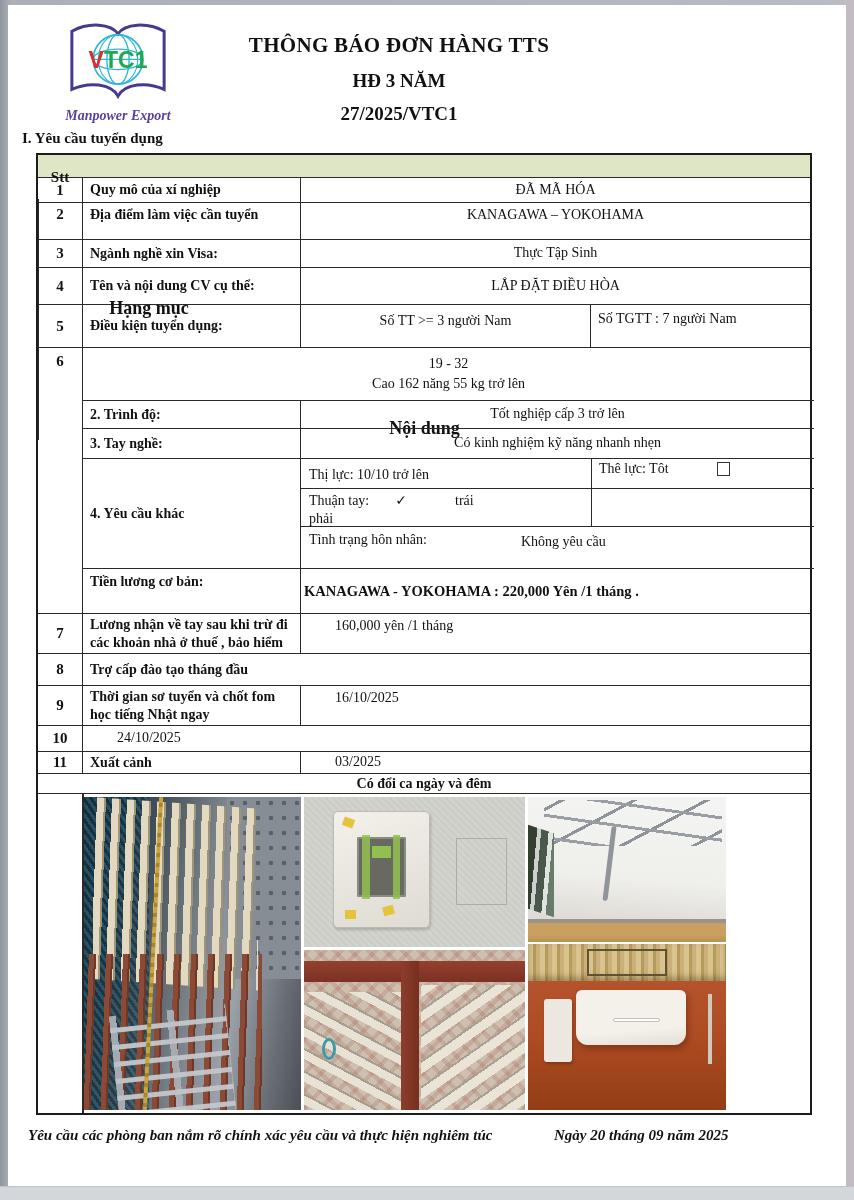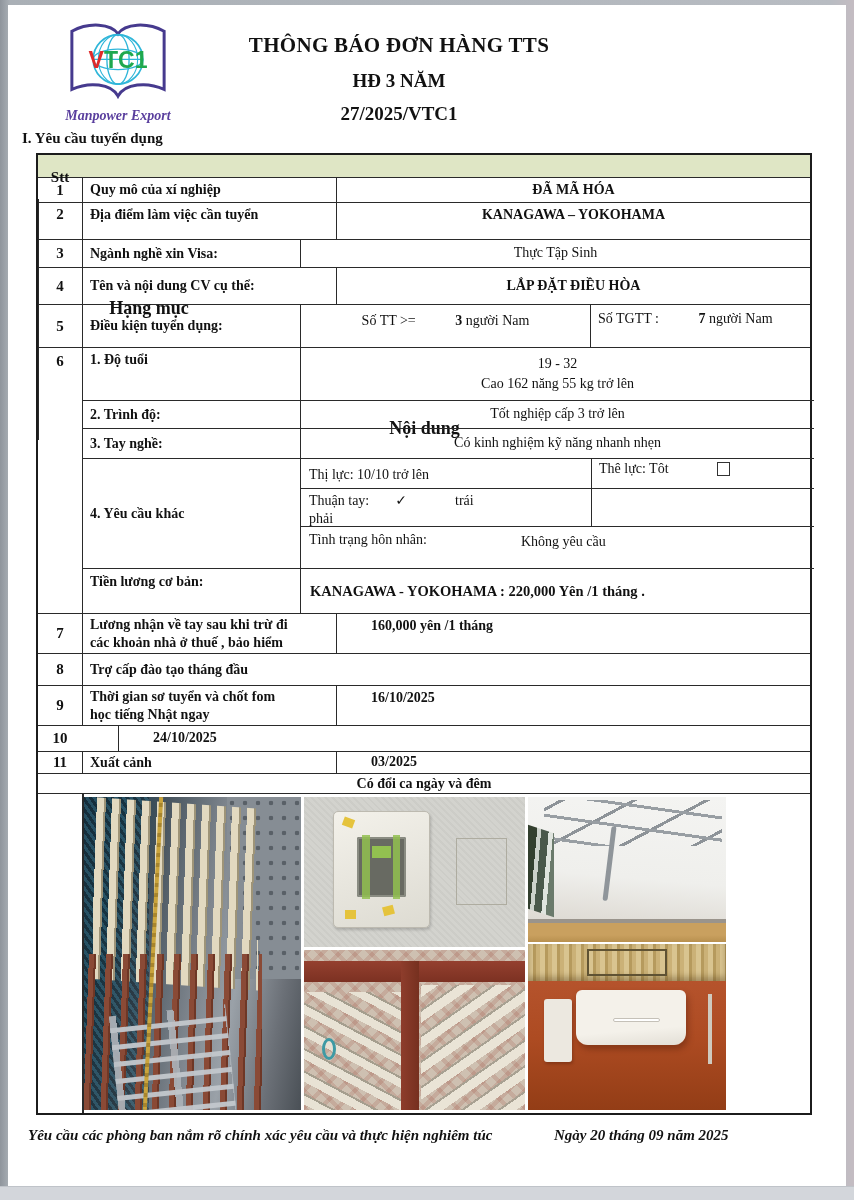--- a/index.html
+++ b/index.html
@@ -33,21 +33,21 @@
   .tbl { position: absolute; left: 28px; top: 148px; width: 776px; border: 2px solid #1c1c1c; background:#fff; }
   .row { display: flex; border-top: 1.5px solid #2a2a2a; }
   .row.first { border-top: none; flex-direction: column; }
   .c { border-left: 1.5px solid #2a2a2a; }
   .c.nl { border-left: none; }
   .stt { flex: 0 0 44px; width: 44px; display: flex; align-items: center; justify-content: center;
          font-weight: bold; font-size: 15px; }
   .lbl { flex: 0 0 218px; width: 218px; padding: 2px 4px 2px 7px; font-weight: bold; font-size: 14px;
          display: flex; align-items: center; line-height: 1.25; }
   .val { flex: 1 1 auto; font-size: 14px; display: flex; align-items: center; justify-content: center; line-height: 1.3; }
-  .b { font-weight: bold; margin-left: 36px; }
+  .b { font-weight: normal; }
   .top { align-items: flex-start !important; padding-top: 3px; }
   .leftpad { justify-content: flex-start !important; padding-left: 34px; }
   .hdr { background: #dfe6c5; font-weight: bold; }
   .hdr .val, .hdr .lbl { justify-content: center; font-size: 18px; }
   .hdr .lbl { font-weight: bold; }
 
   
   .r5l { flex: 0 0 290px; width: 290px; text-align: center; padding-top: 8px; font-size: 14px; }
   .r5r { flex: 1 1 auto; padding: 6px 0 0 7px; font-size: 14px; }
 
@@ -66,21 +66,21 @@
   .checkbox { display: inline-block; width: 13px; height: 14px; border: 1.5px solid #333;
               margin-left: 48px; margin-top: 1px; background: #fff; }
   .hand { flex: 0 0 290px; width: 290px; padding: 3px 0 0 8px; font-size: 14px; line-height: 1.35; }
   .hand .tick { margin-left: 26px; font-size: 14px; }
   .hand .trai { margin-left: 48px; }
   .emptycell { flex: 1 1 auto; border-left: 1.5px solid #2a2a2a; }
   .marital { display: flex; width: 100%; font-size: 14px; }
   .marital-lbl { width: 150px; padding: 3px 0 0 8px; line-height: 1.45; }
   .marital-val { margin-left: 70px; padding-top: 7px; font-family: Liberation Serif, serif; }
   .salary-lbl { align-items: flex-start; padding-top: 4px; }
-  .salary-val { justify-content: flex-start; padding-left: 9px; font-weight: bold; font-size: 14.5px; }
+  .salary-val { justify-content: flex-start; padding-left: 3px; font-weight: bold; font-size: 14.5px; }
 
   .shift-note { flex: 1; text-align: center; font-weight: bold; font-size: 14px; padding-top: 2px; }
 
   
   .photos-row { position: relative; height: 320px; }
   .gutter-line { position: absolute; left: 44px; top: 0; bottom: 0; width: 1.5px; background: #2a2a2a; }
   .photo { position: absolute; overflow: hidden; background: #eee; }
   .art { position: absolute; }
 
   #p1 { left: 46px; top: 3px; width: 217px; height: 313px;
@@ -222,21 +222,20 @@
       <div class="c lbl">Điều kiện tuyển dụng:</div>
       <div class="c r5l"><span>Số TT &gt;= </span><span class="b">3</span><span> người Nam</span></div>
       <div class="c r5r"><span>Số TGTT : </span><span class="b">7</span><span> người Nam</span></div>
     </div>
 
     <div class="row r6block">
       <div class="c nl stt">6</div>
       <div class="r6right">
 
         <div class="sub first" style="height:52px">
-          <div class="c lbl top">1. Độ tuổi</div>
           <div class="c col2">
             <span>19 - 32</span>
             <span>Cao 162 năng 55 kg trở lên</span>
           </div>
         </div>
 
         <div class="sub" style="height:28px">
           <div class="c lbl">2. Trình độ:</div>
           <div class="c val">Tốt nghiệp cấp 3 trở lên</div>
         </div>

